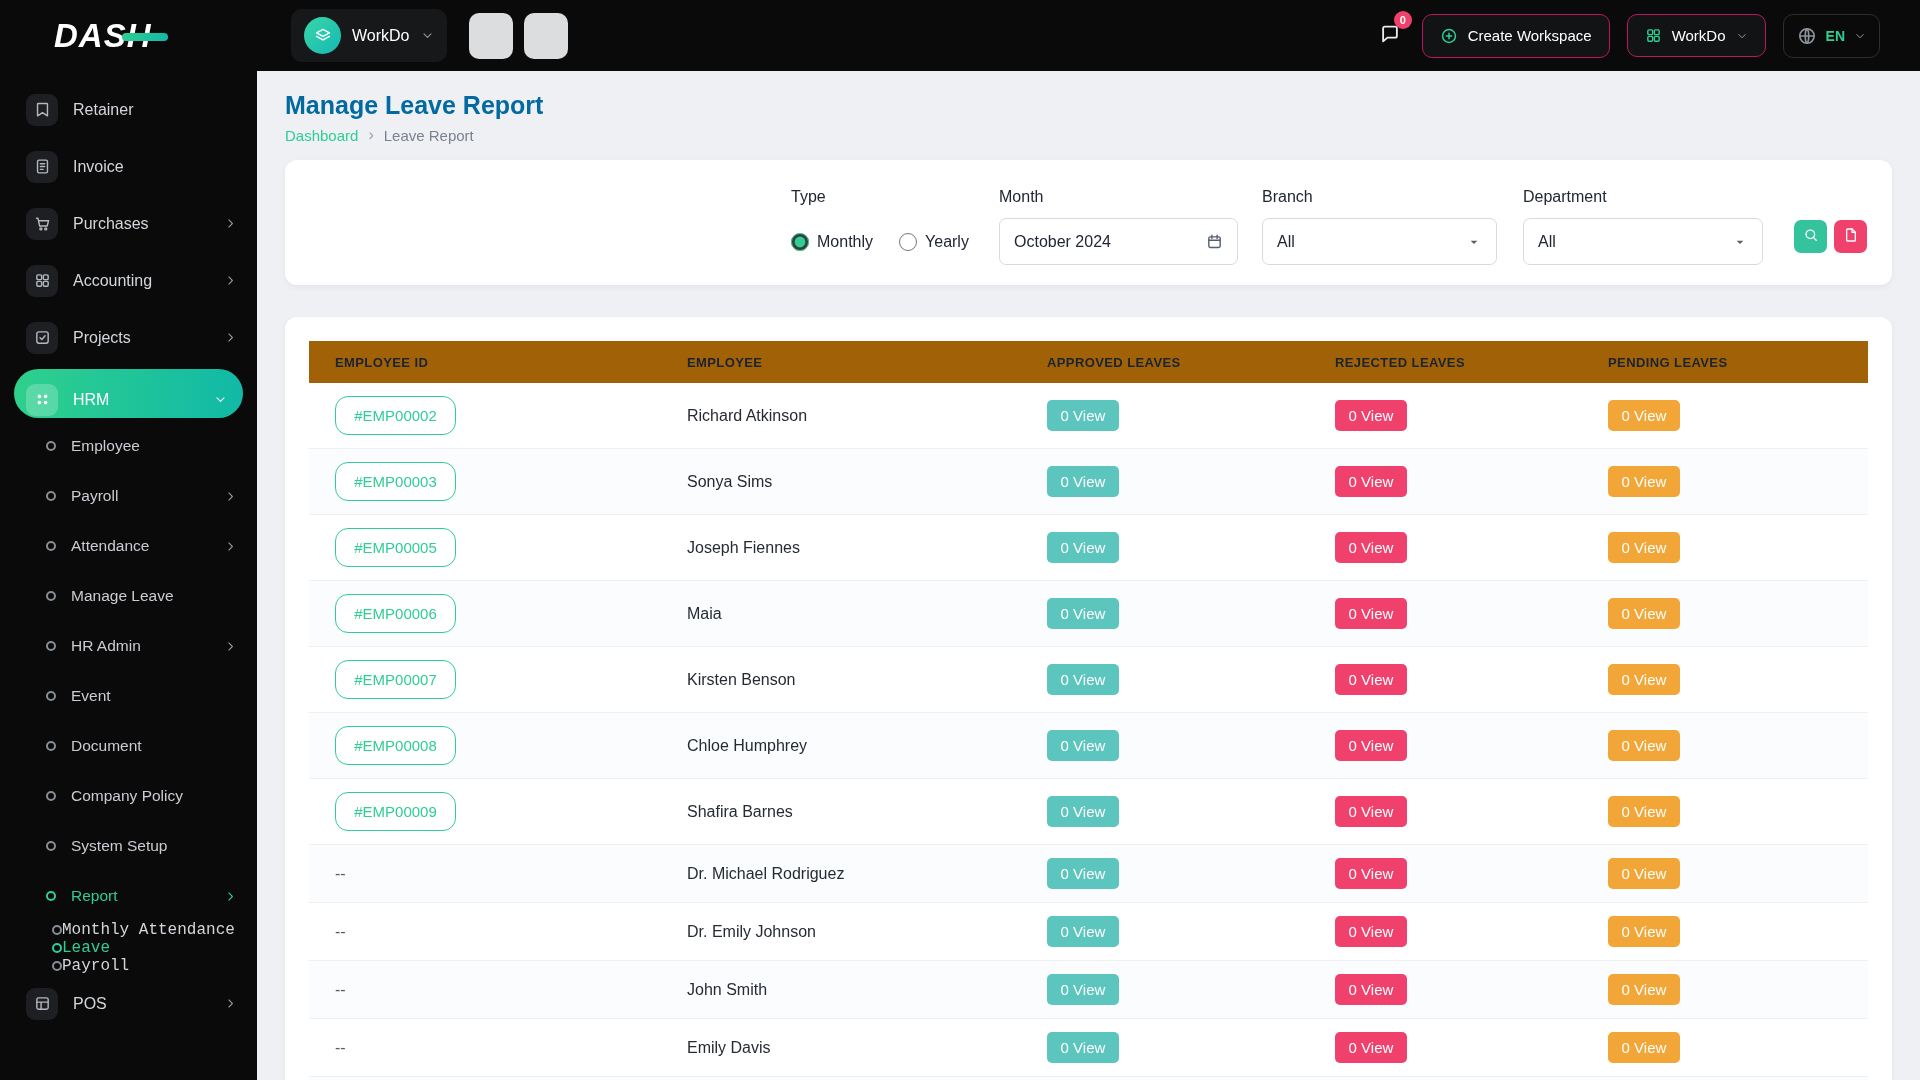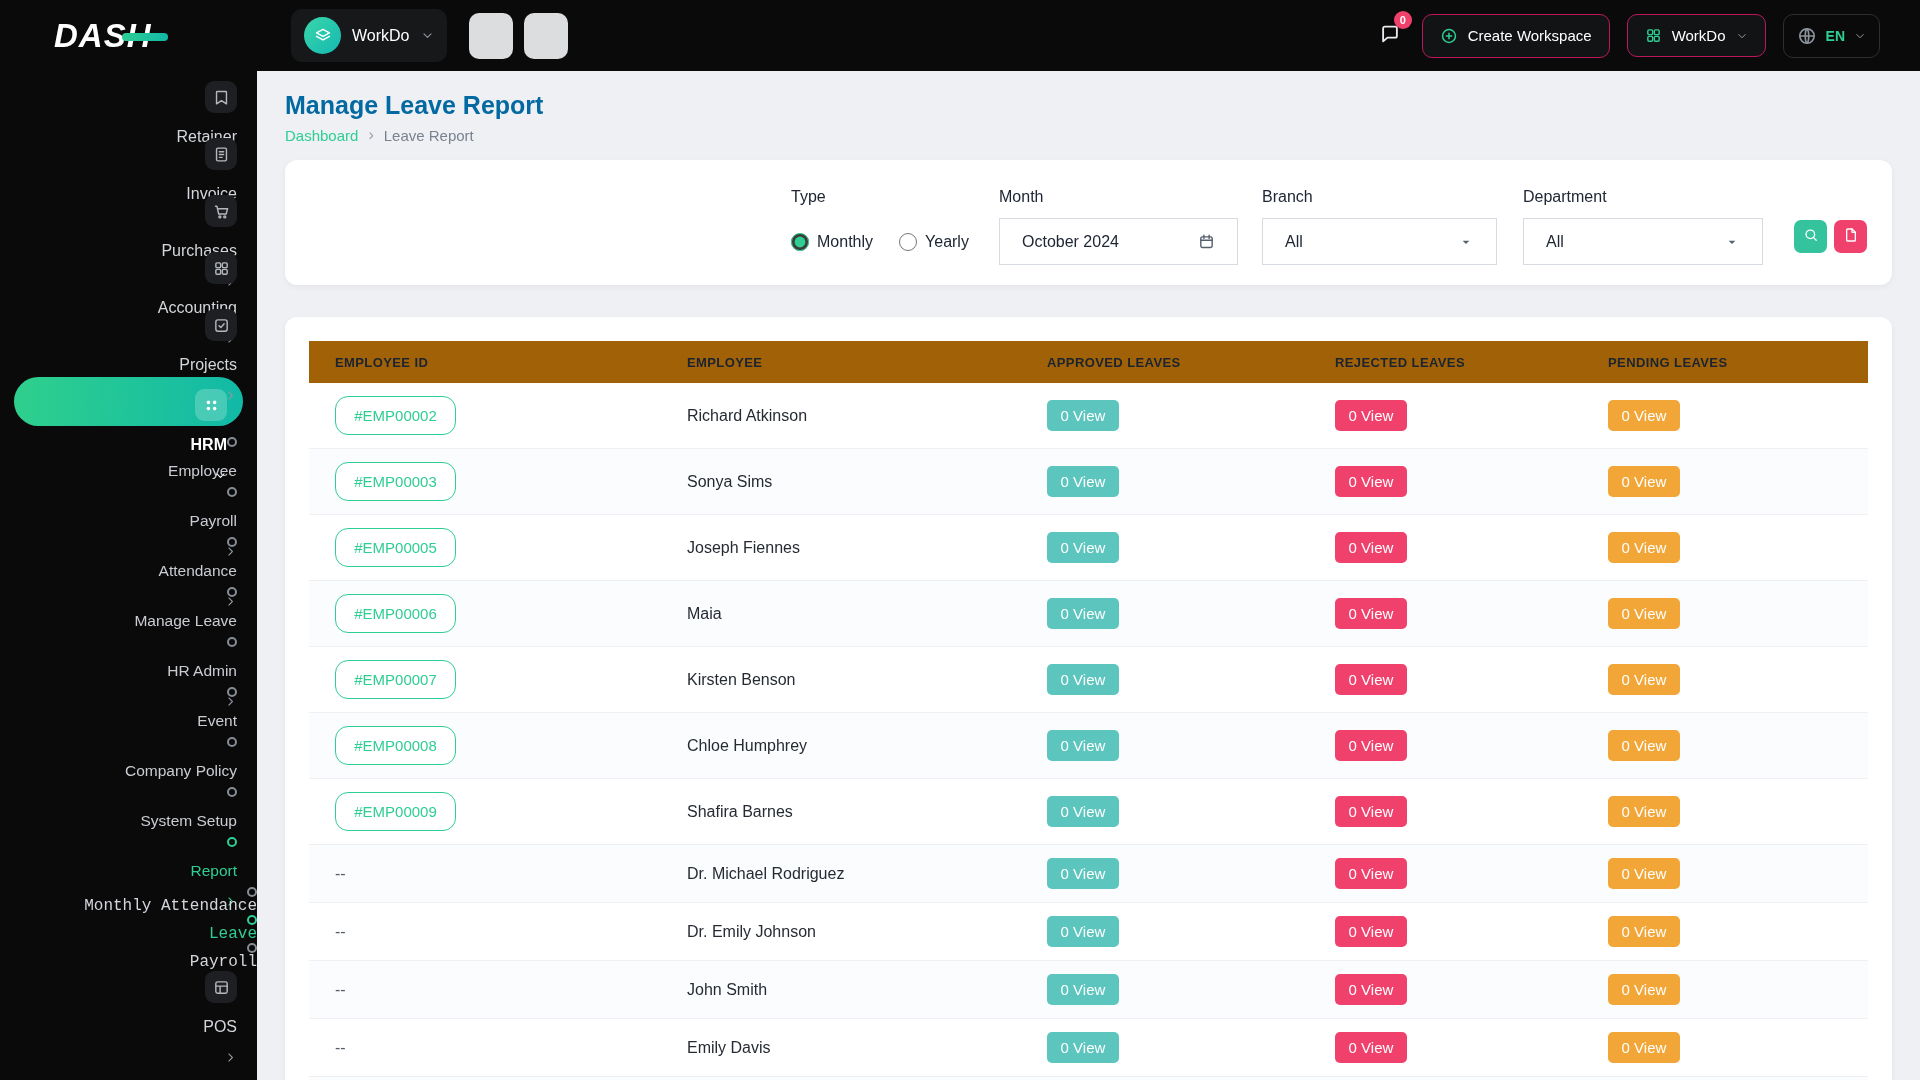--- a/index.html
+++ b/index.html
@@ -64,33 +64,33 @@
   }
   .lang-pill .globe { color: #8d939b; display: flex; }
   .lang-code { color: #2fce93; font-size: 14px; font-weight: bold; }
 
   
   .sidebar {
     position: absolute; top: 71px; left: 0; width: 257px; height: 1009px;
     background: #0a0a0b; padding-top: 10px; overflow: hidden;
   }
   .nav-item {
-    display: flex; align-items: flex-end; cursor: pointer;
-    color: #d3d6da; font-size: 16px; flex-direction: column;
+    display: flex; align-items: center; cursor: pointer;
+    color: #d3d6da; font-size: 16px;
   }
   .nav-item.top { height: 57px; padding: 0 20px 0 26px; gap: 15px; }
   .icon-box {
     width: 32px; height: 32px; border-radius: 9px; background: #1d1f22;
     display: flex; align-items: center; justify-content: center; color: #b4b8bd; flex: none;
   }
   .nav-item.active {
-    margin: 11px 14px; height: 49px; border-radius: 26px;
+    margin: 3px 14px; height: 49px; border-radius: 26px;
     padding: 12px 16px 0 12px;
     background: linear-gradient(95deg, #2fd08c, #11b9a7);
-    color: #ffffff; font-weight: bold;
+    color: #ffffff; font-weight: normal;
   }
   .nav-item.active .icon-box { background: rgba(255,255,255,0.22); color: #fff; }
   .nav-item.sub { height: 50px; padding: 0 20px 0 46px; gap: 15px; font-size: 15.5px; color: #c9ccd1; }
   .nav-item.subsub { padding-left: 52px; font-family: Liberation Mono, monospace; }
   .dot {
     width: 10px; height: 10px; border: 2px solid #878d95; border-radius: 50%; flex: none;
   }
   .nav-item.hl { color: #2fce93; }
   .nav-item.hl .dot { border-color: #2fce93; }
   .nav-chevron { margin-left: auto; color: #9299a2; display: flex; }
@@ -109,22 +109,22 @@
   .bc-current { color: #7a8290; }
 
   .card {
     background: #ffffff; border-radius: 12px;
     box-shadow: 0 2px 6px rgba(20,20,43,0.05);
   }
   .filter-card { margin-top: 16px; height: 125px; position: relative; }
   .f-label { position: absolute; top: 28px; font-size: 16px; color: #202734; }
   .f-control {
     position: absolute; top: 58px; height: 47px;
-    border: 1px solid #d6dbe1; border-radius: 0; background: #fff;
-    display: flex; align-items: center; padding: 0 22px; font-size: 16px; color: #202734;
+    border: 1px solid #d6dbe1; border-radius: 7px; background: #fff;
+    display: flex; align-items: center; padding: 0 14px; font-size: 16px; color: #202734;
     cursor: pointer;
   }
   .f-control .spacer { flex: 1; }
   .f-control .ctl-ic { color: #55606d; display: flex; }
   .radio-row { position: absolute; top: 58px; height: 47px; display: flex; align-items: center; gap: 26px; }
   .radio-opt { display: flex; align-items: center; gap: 8px; font-size: 16px; color: #202734; cursor: pointer; }
   .radio-opt input { width: 18px; height: 18px; accent-color: #2fce93; cursor: pointer; }
   .sq-btn {
     position: absolute; top: 60px; width: 33px; height: 33px; border: none;
     border-radius: 7px; color: #fff; display: flex; align-items: center; justify-content: center;
@@ -355,20 +355,24 @@
           <span class="nav-label">HR Admin</span>
           <span class="nav-chevron">
             <svg xmlns="http://www.w3.org/2000/svg" width="13" height="13" viewBox="0 0 24 24" fill="none" stroke="currentColor" stroke-width="2" stroke-linecap="round" stroke-linejoin="round">
               <path d="M9 5.5l6.5 6.5L9 18.5"></path>
             </svg>
           </span>
         </div>
         <div class="nav-item sub">
           <span class="dot"></span>
           <span class="nav-label">Event</span>
+        </div>
+        <div class="nav-item sub">
+          <span class="dot"></span>
+          <span class="nav-label">Document</span>
         </div>
         <div class="nav-item sub">
           <span class="dot"></span>
           <span class="nav-label">Company Policy</span>
         </div>
         <div class="nav-item sub">
           <span class="dot"></span>
           <span class="nav-label">System Setup</span>
         </div>
         <div class="nav-item sub hl">

